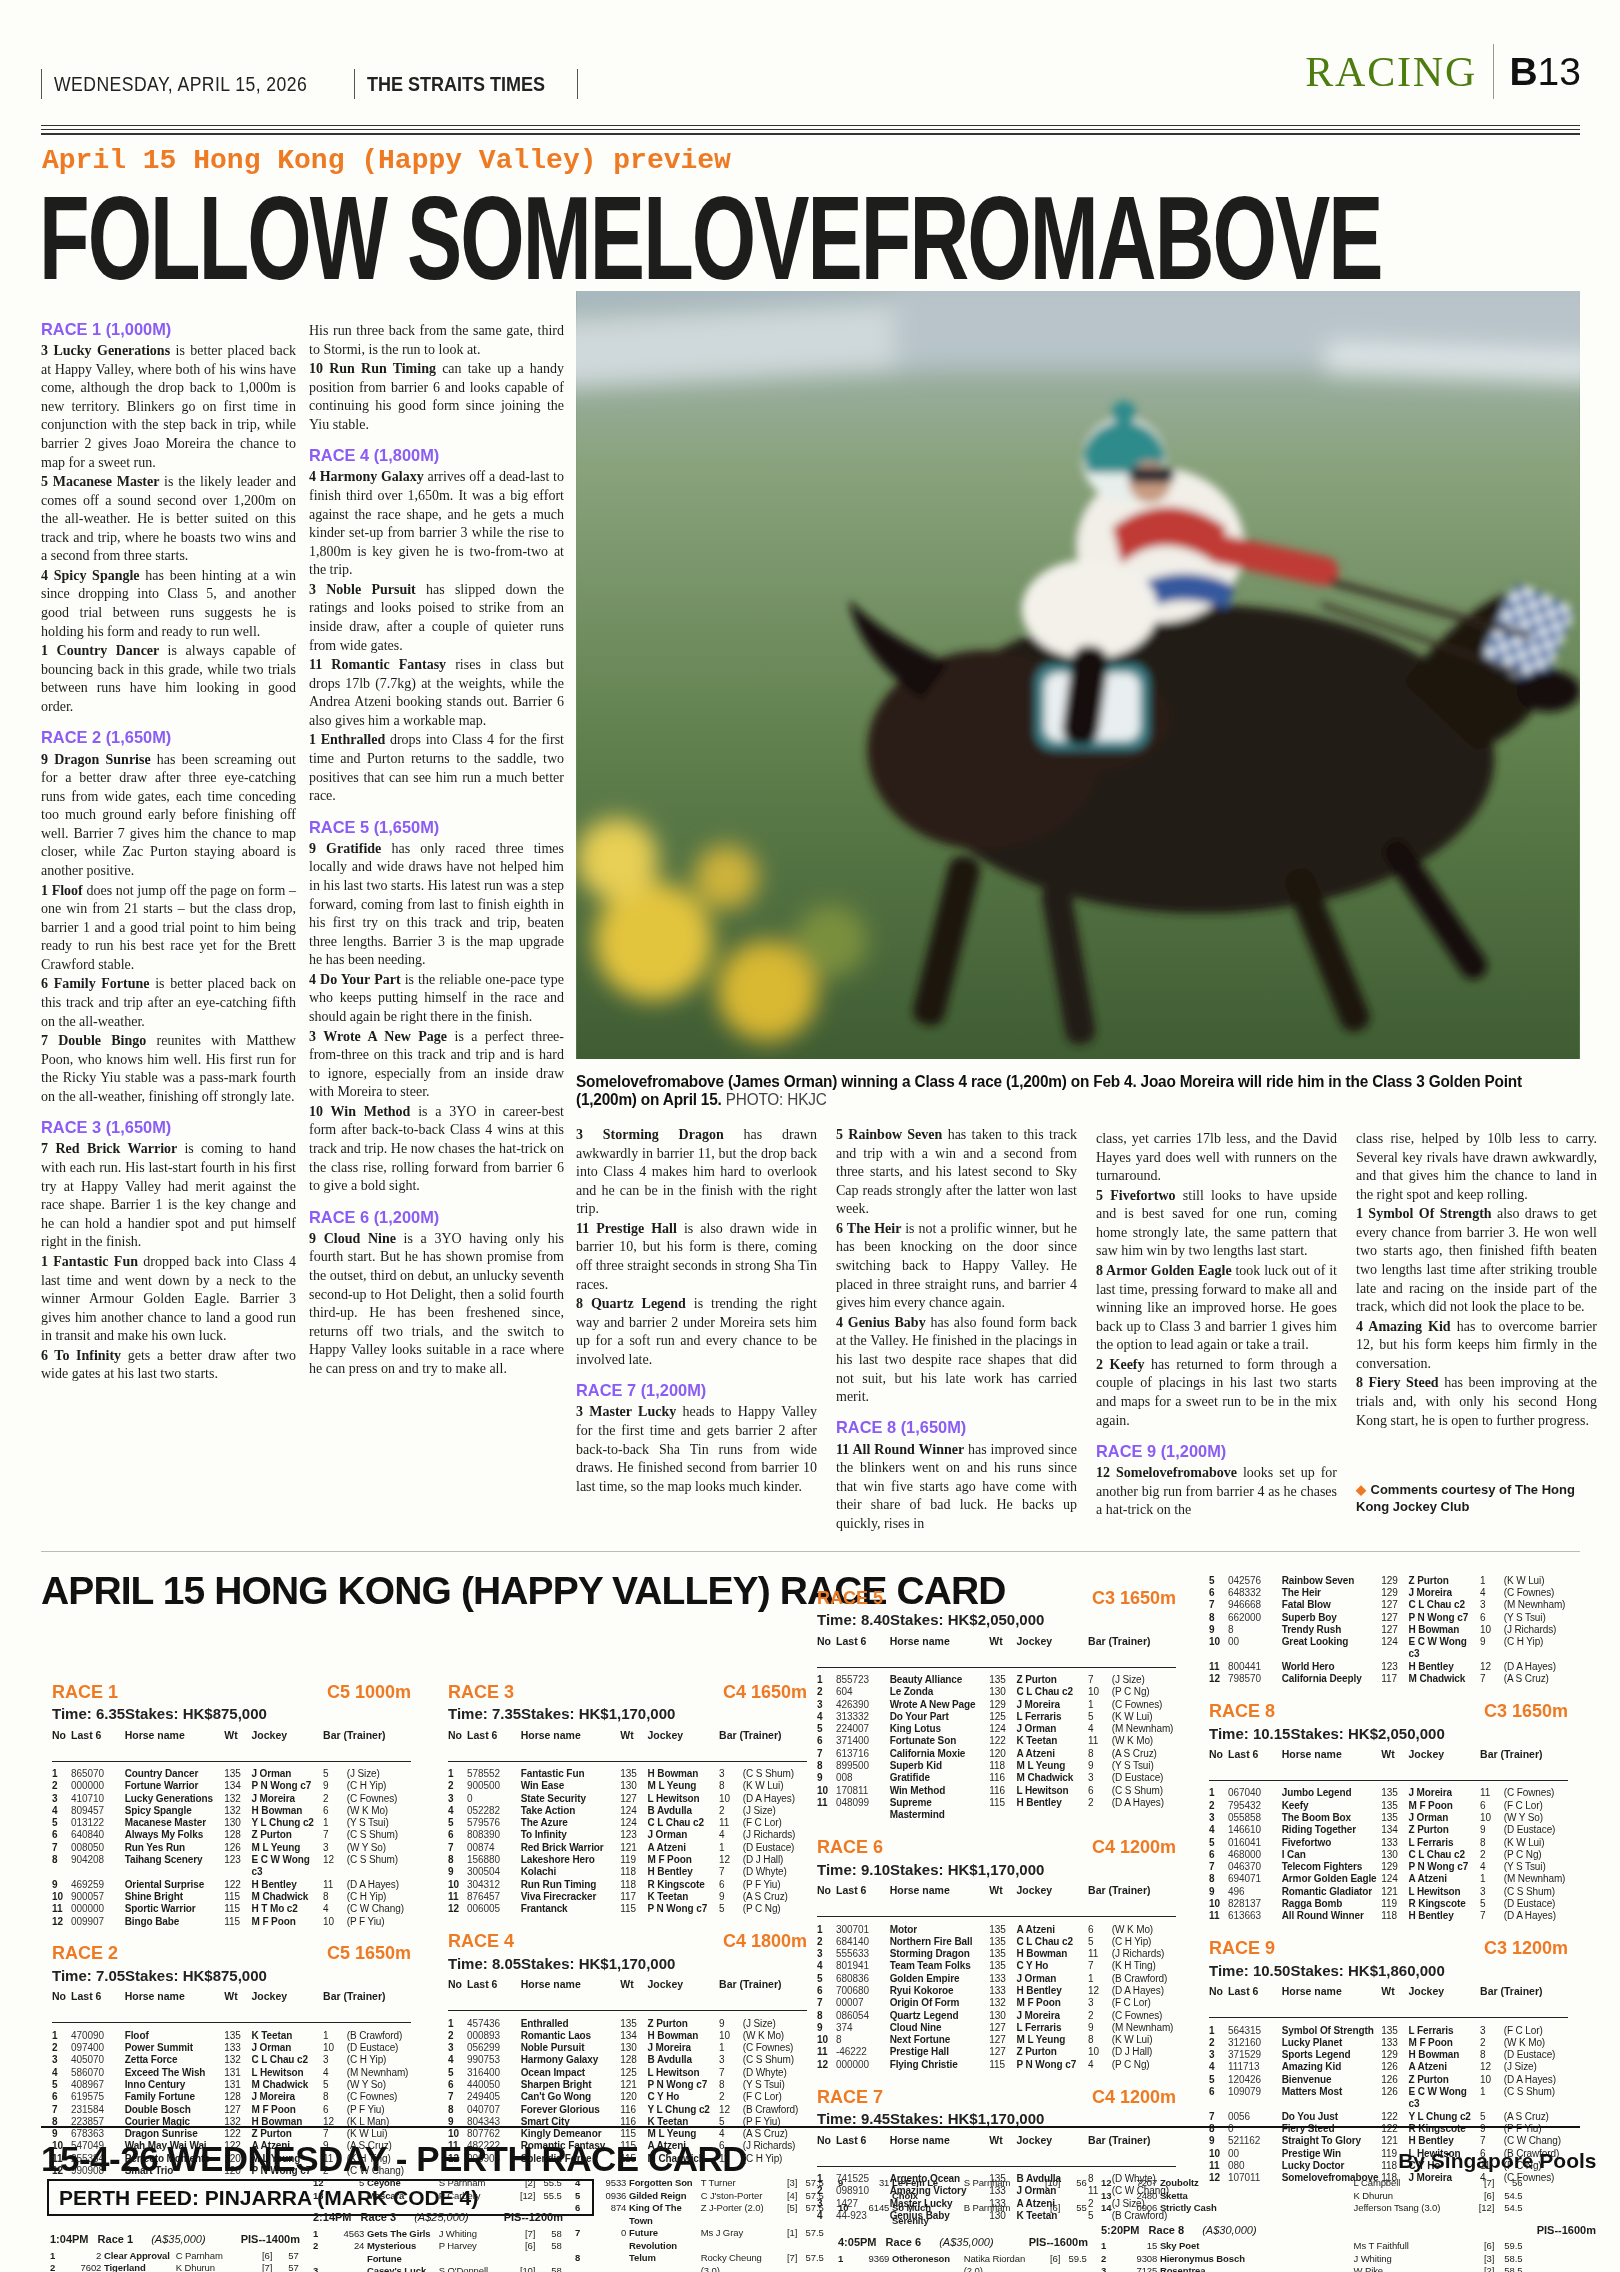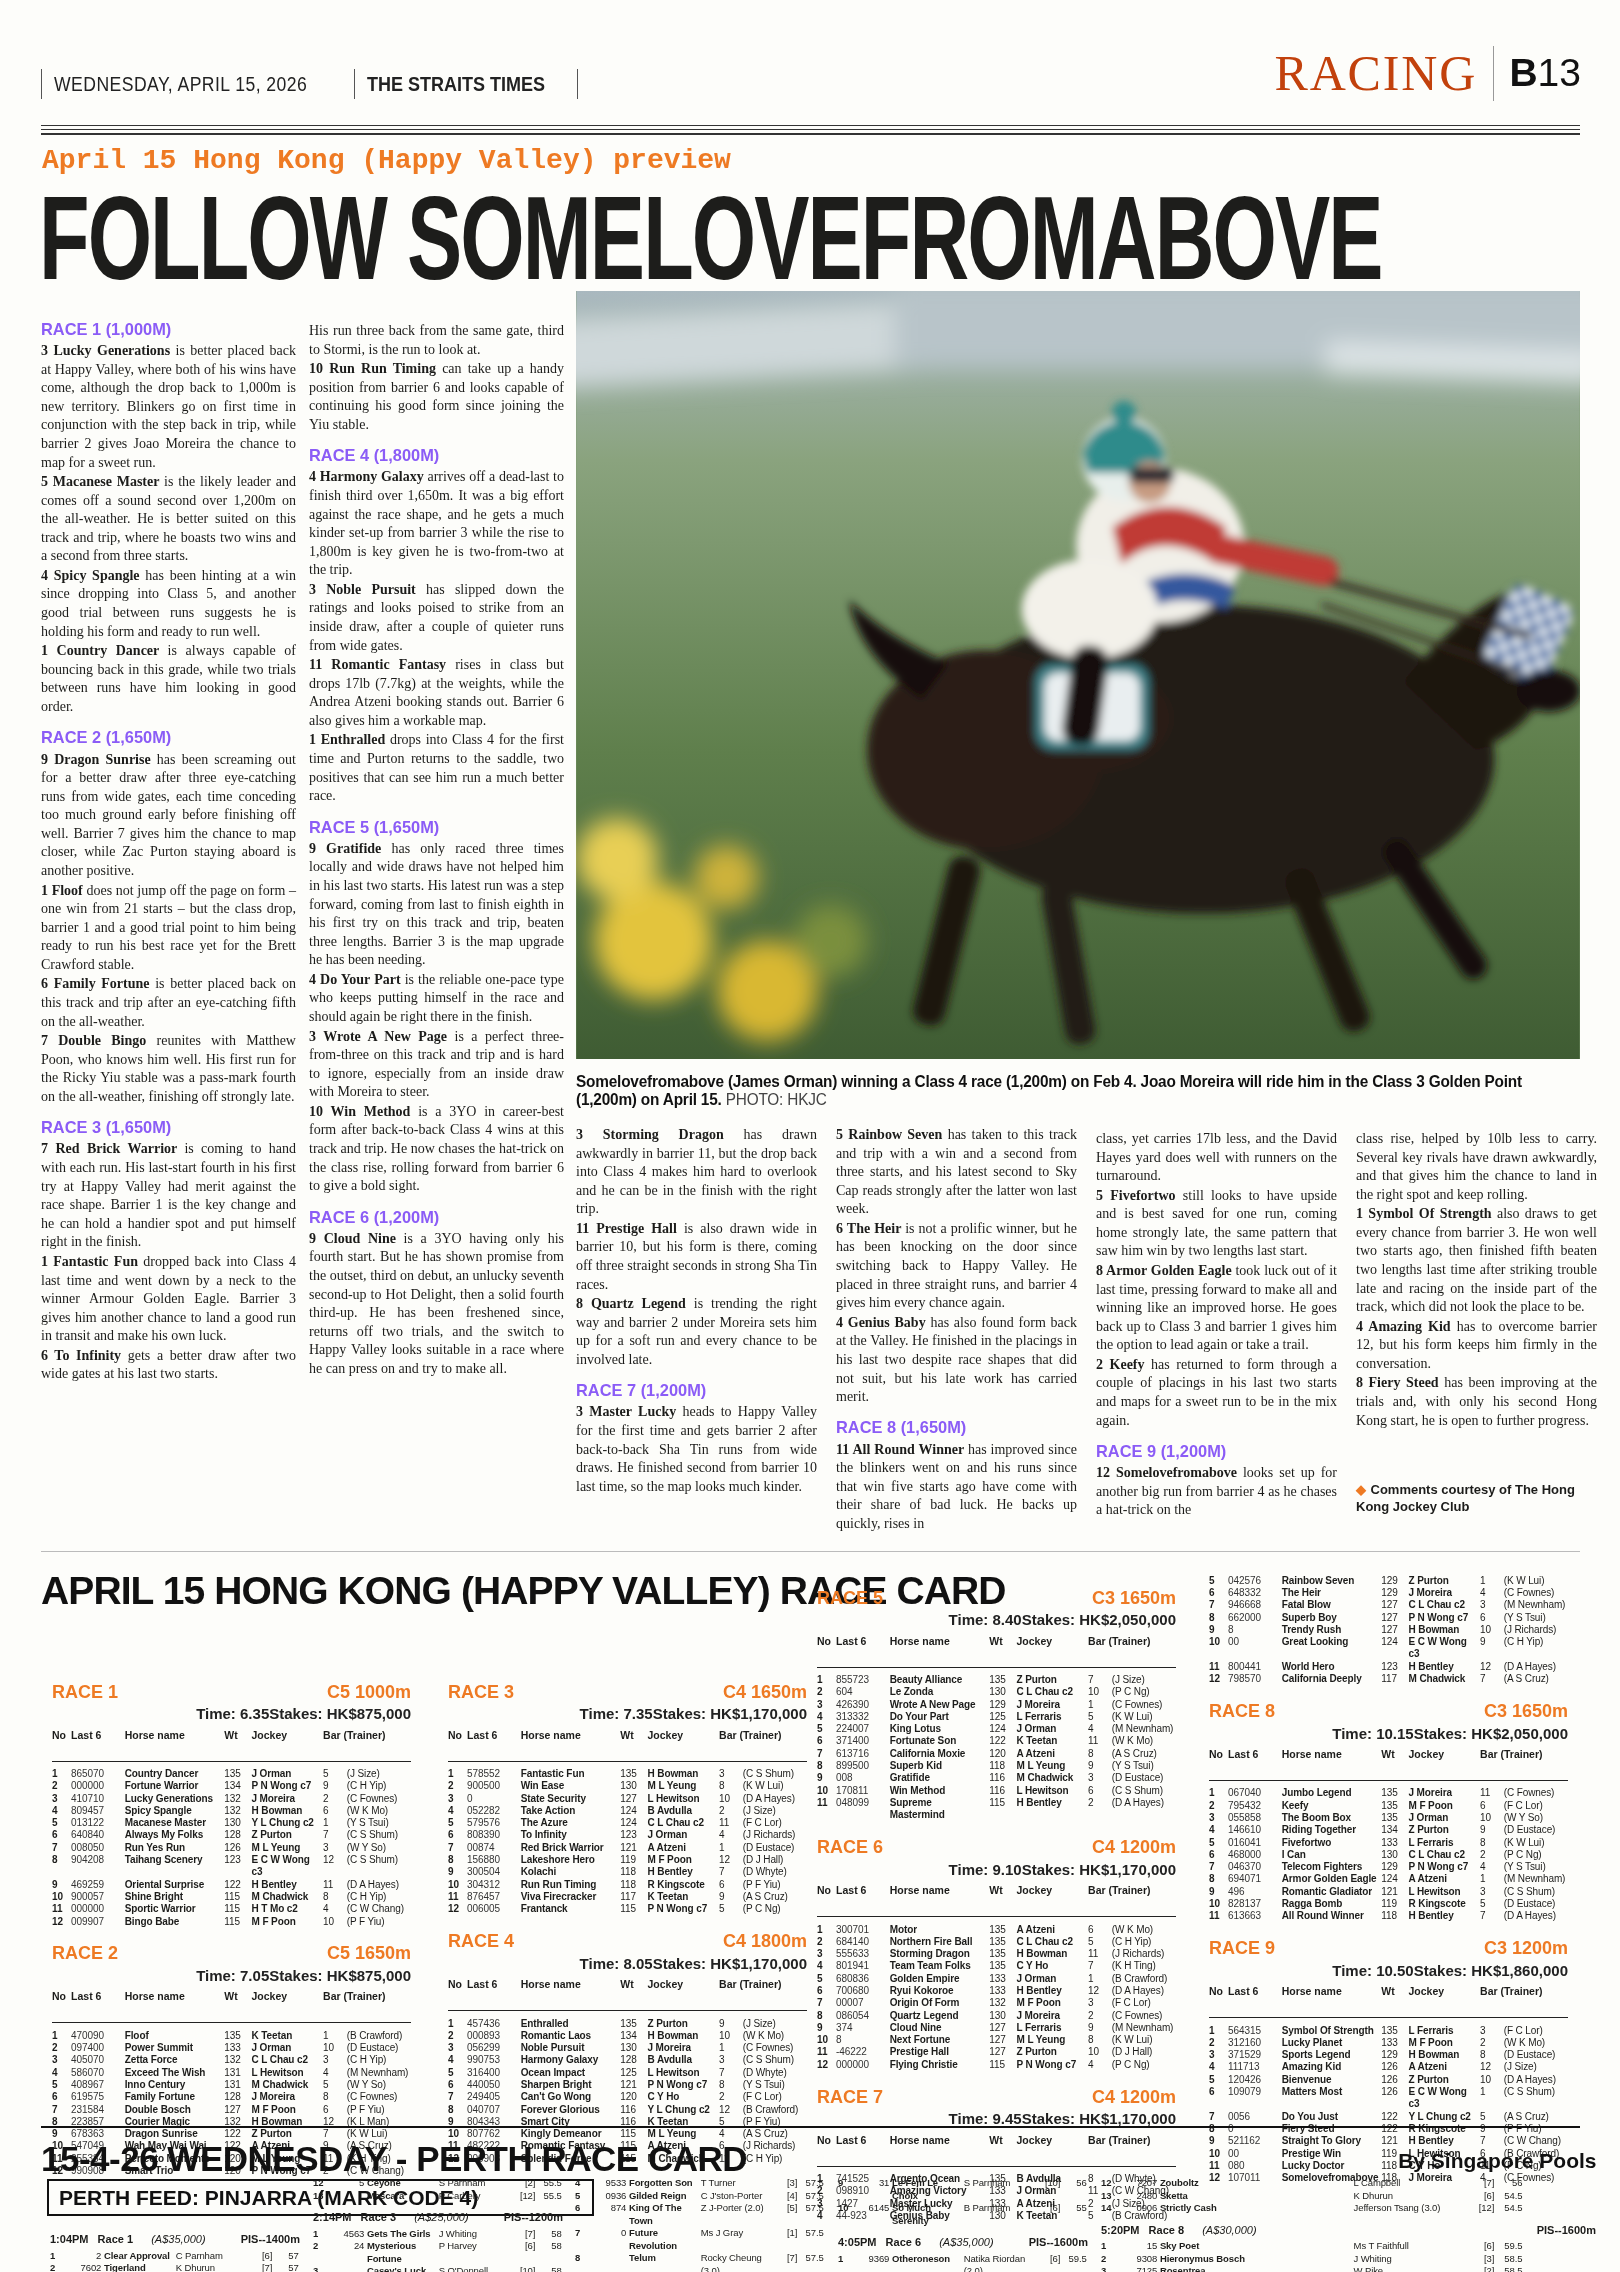--- a/index.html
+++ b/index.html
@@ -6,21 +6,21 @@
   #page{position:relative;width:1621px;height:2677px;background:#fdfdfa;color:#1c1c1a;
         font-family:"Liberation Sans",sans-serif;overflow:hidden;}
   .abs{position:absolute;}
 
   
   .mast-left{left:41px;top:69px;font-size:20px;letter-spacing:0;display:flex;align-items:center;gap:11.8px;color:#222;}
   .vbar{width:1.4px;height:30px;background:#555;display:inline-block;}
   .mast-date{font-weight:400;letter-spacing:0.5px;transform:scaleX(.88);transform-origin:left center;}
   .mast-paper{font-weight:700;letter-spacing:0;transform:scaleX(.9);transform-origin:left center;}
   .mast-right{right:40px;top:44px;display:flex;align-items:center;gap:15.5px;}
-  .racing{font-family:"Liberation Serif",serif;font-weight:400;font-size:50px;color:#c2410c;letter-spacing:1.8px;}
+  .racing{font-family:"Liberation Serif",serif;font-weight:400;font-size:42px;color:#4d7c0f;letter-spacing:1.8px;}
   .pgno{font-size:39px;color:#111;}
   .pgno b{font-weight:800;}
   .pgno span{font-weight:300;}
   .vbar2{width:1.4px;height:55px;background:#999;}
 
   .triple{left:41px;top:125px;width:1539px;}
   .triple div{height:1.4px;background:#333;margin-bottom:2.7px;}
 
   
   .kicker{left:42px;top:145px;font-family:Liberation Mono, monospace;font-weight:700;font-size:28px;color:#ee7a23;}
@@ -44,21 +44,21 @@
   .caption{left:576px;top:1073px;width:1004px;font-size:16px;font-weight:700;letter-spacing:-0.2px;color:#111;
            transform:scaleX(.96);transform-origin:left top;}
   .caption .credit{font-weight:400;color:#444;}
 
   .midrule{left:41px;top:1551px;width:1539px;height:0.9px;background:#bbb;}
 
   
   .hk-title{left:41px;top:1569px;font-size:39px;font-weight:800;letter-spacing:-0.9px;color:#111;}
   .hkcol{width:359px;}
   .hk-rh1{display:flex;justify-content:space-between;font-weight:800;font-size:18px;color:#ee7a23;margin-top:15.5px;}
-  .hk-rh2{display:flex;justify-content:flex-end;font-weight:700;font-size:15px;color:#222;margin:2.7px 0 6.4px 0;}
+  .hk-rh2{display:flex;justify-content:flex-start;font-weight:700;font-size:15px;color:#222;margin:2.7px 0 6.4px 0;}
   .hk-ch,.hk-row{display:grid;grid-template-columns:15.5px 50px 96px 23.6px 68px 20px 64px;column-gap:3.6px;align-items:baseline;}
   .hk-ch{font-weight:700;font-size:10.5px;border-bottom:1.4px solid #222;padding-bottom:20px;margin-bottom:6.4px;}
   .hk-ch .h5{grid-column:6/8;}
   .hk-row{font-size:10px;line-height:12.3px;letter-spacing:-0.1px;}
   .hk-row .c0{font-weight:700;}
   .hk-row .c1{color:#333;}
   .hk-row .c2{font-weight:700;}
   .hk-row .c3{text-align:left;}
   .hk-row .c4{font-weight:700;}
   .hk-rows{margin-bottom:2.7px;}

